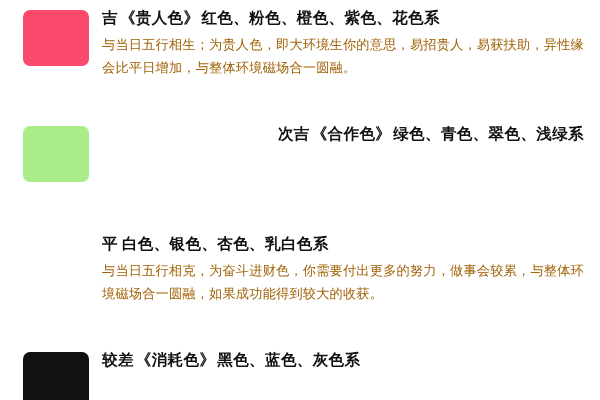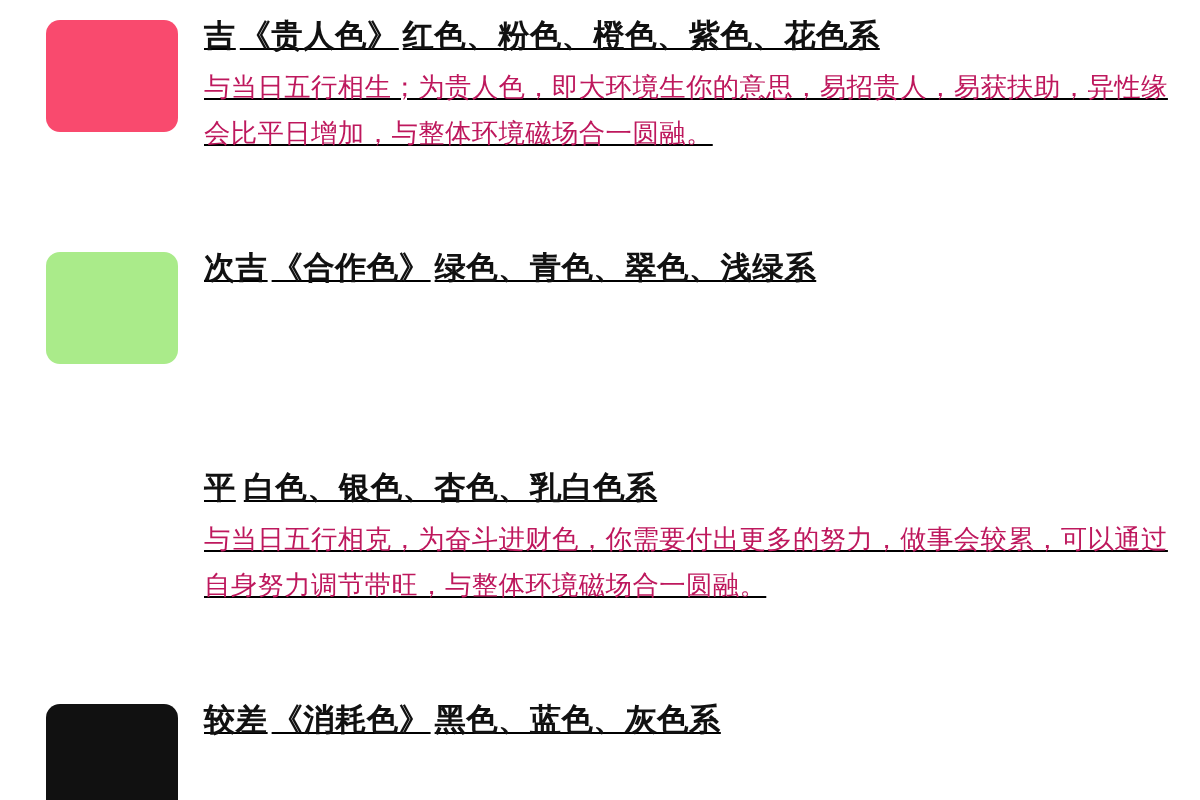--- a/index.html
+++ b/index.html
@@ -37,45 +37,44 @@
   }
   .swatch {
     width: 66px;
     height: 56px;
     border-radius: 7px;
   }
   .text-col {
     flex: 1 1 auto;
     padding-top: 6px;
     padding-right: 6px;
-    text-decoration: underline;
   }
   .heading {
     font-size: 15.5px;
     font-weight: bold;
     color: #111111;
     letter-spacing: 0.4px;
     line-height: 1.6;
     white-space: nowrap;
   }
   .heading .rank {
     margin-right: 2px;
   }
   .heading .title {
     margin-right: 2px;
   }
   .body-text {
     font-size: 13.2px;
-    color: #be185d;
+    color: #a16207;
     line-height: 1.78;
     letter-spacing: 0.2px;
     margin-top: 2px;
   }
   .row-1 { height: 116px; }
-  .row-2 { height: 110px; }
+  .row-2 { height: 110px; text-align: right; }
   .row-3 { height: 116px; }
   .row-4 { height: 58px; justify-content: flex-end; }
 
   .row-3 .swatch-col .swatch { background: transparent; }
 </style>
 </head>
 <body>
 
 <div class="page">
 
@@ -103,21 +102,21 @@
   </div>
 
   <div class="row row-3">
     <div class="swatch-col">
       <div class="swatch" style="background:#ffffff"></div>
     </div>
     <div class="text-col">
       <div class="heading">
         <span class="rank">平</span><span class="title"></span><span class="colors">白色、银色、杏色、乳白色系</span>
       </div>
-      <div class="body-text">与当日五行相克，为奋斗进财色，你需要付出更多的努力，做事会较累，可以通过自身努力调节带旺，与整体环境磁场合一圆融。</div>
+      <div class="body-text">与当日五行相克，为奋斗进财色，你需要付出更多的努力，做事会较累，与整体环境磁场合一圆融，如果成功能得到较大的收获。</div>
     </div>
   </div>
 
   <div class="row row-4">
     <div class="swatch-col">
       <div class="swatch" style="background:#111111"></div>
     </div>
     <div class="text-col">
       <div class="heading">
         <span class="rank">较差</span><span class="title">《消耗色》</span><span class="colors">黑色、蓝色、灰色系</span>

